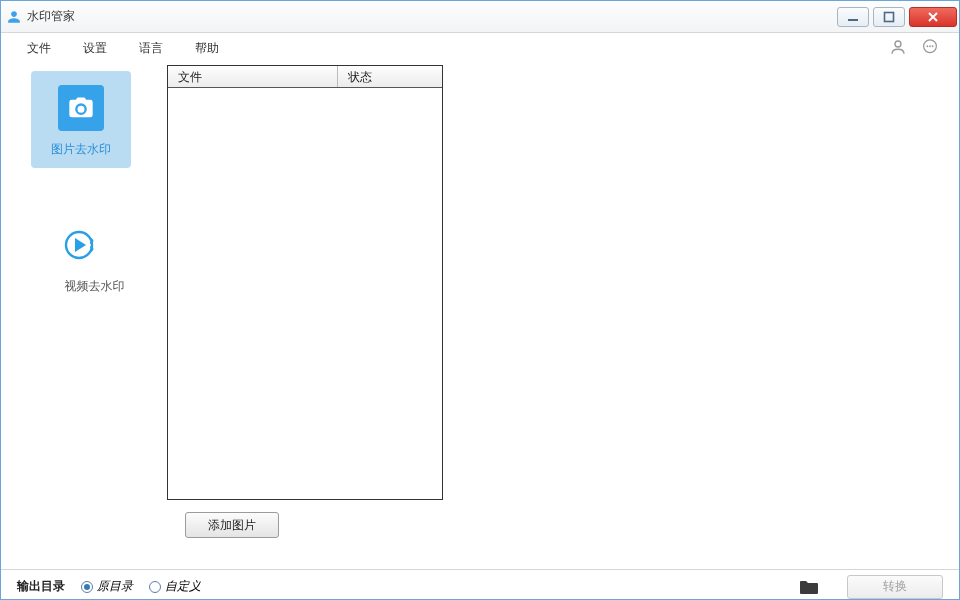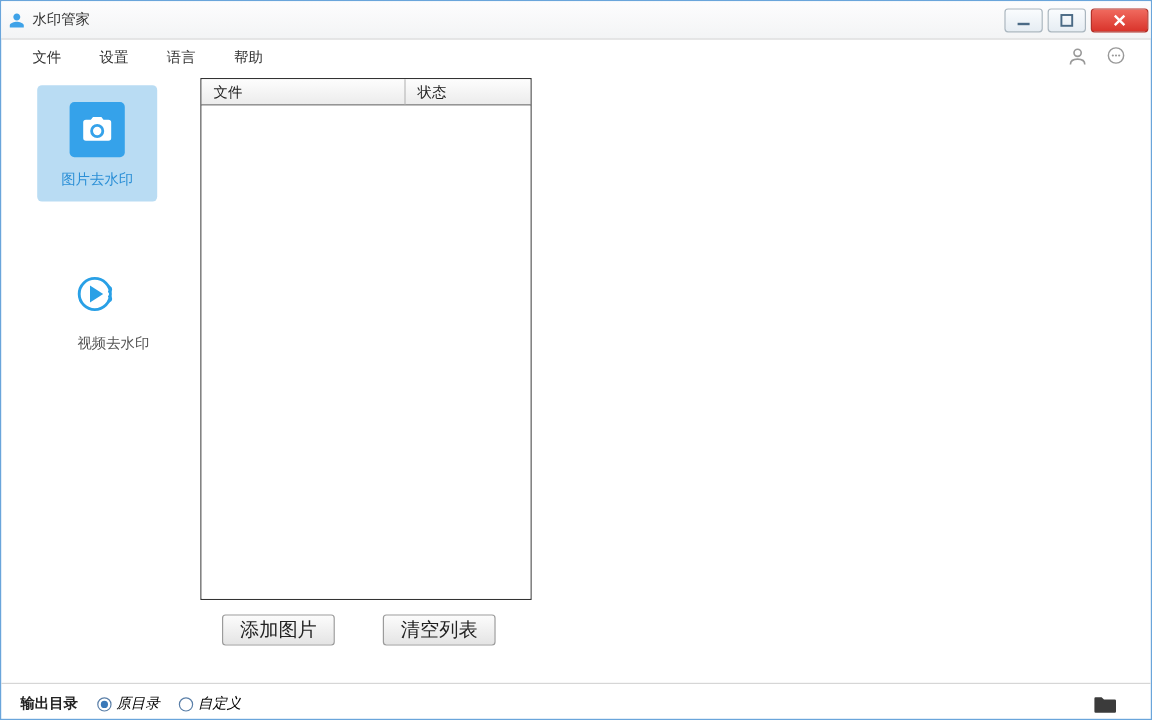--- a/index.html
+++ b/index.html
@@ -116,21 +116,21 @@
       padding: 12px 0 0 18px;
     }
     .btn {
       min-width: 94px;
       height: 26px;
       border: 1px solid #9b9b9b;
       border-radius: 3px;
       background: linear-gradient(to bottom, #fcfcfc, #e4e4e4);
       display: flex; align-items: center; justify-content: center;
       color: #222;
-      font-size: 16px;
+      font-size: 12px;
     }
     
     .footer {
       height: 34px;
       border-top: 1px solid #d6d6d6;
       display: flex;
       align-items: center;
       padding: 0 16px;
       gap: 16px;
     }
@@ -234,34 +234,34 @@
   <div class="center">
     <div class="table-wrap">
       <div class="table-head">
         <div class="th th-file">文件</div>
         <div class="th th-status">状态</div>
       </div>
       <div class="table-body"></div>
     </div>
     <div class="action-row">
       <div class="btn">添加图片</div>
-      <div class="btn">清空列表</div>
     </div>
   </div>
 </div>
 
 <div class="footer">
   <span class="label">输出目录</span>
   <div class="radio-wrap">
     <span class="radio checked"></span>
     <span>原目录</span>
   </div>
   <div class="radio-wrap">
     <span class="radio"></span>
     <span>自定义</span>
   </div>
   <div class="spacer"></div>
   <span class="folder-icon">
     <svg width="20" height="16" viewBox="0 0 20 16">
         <path fill="#3b3b3b" d="M2 2h5l2 2h9a1 1 0 0 1 1 1v9a1 1 0 0 1-1 1H2a1 1 0 0 1-1-1V3a1 1 0 0 1 1-1z"></path>
       </svg>
   </span>
+  <div class="convert-btn">转换</div>
 </div>
 
 </body></html>

